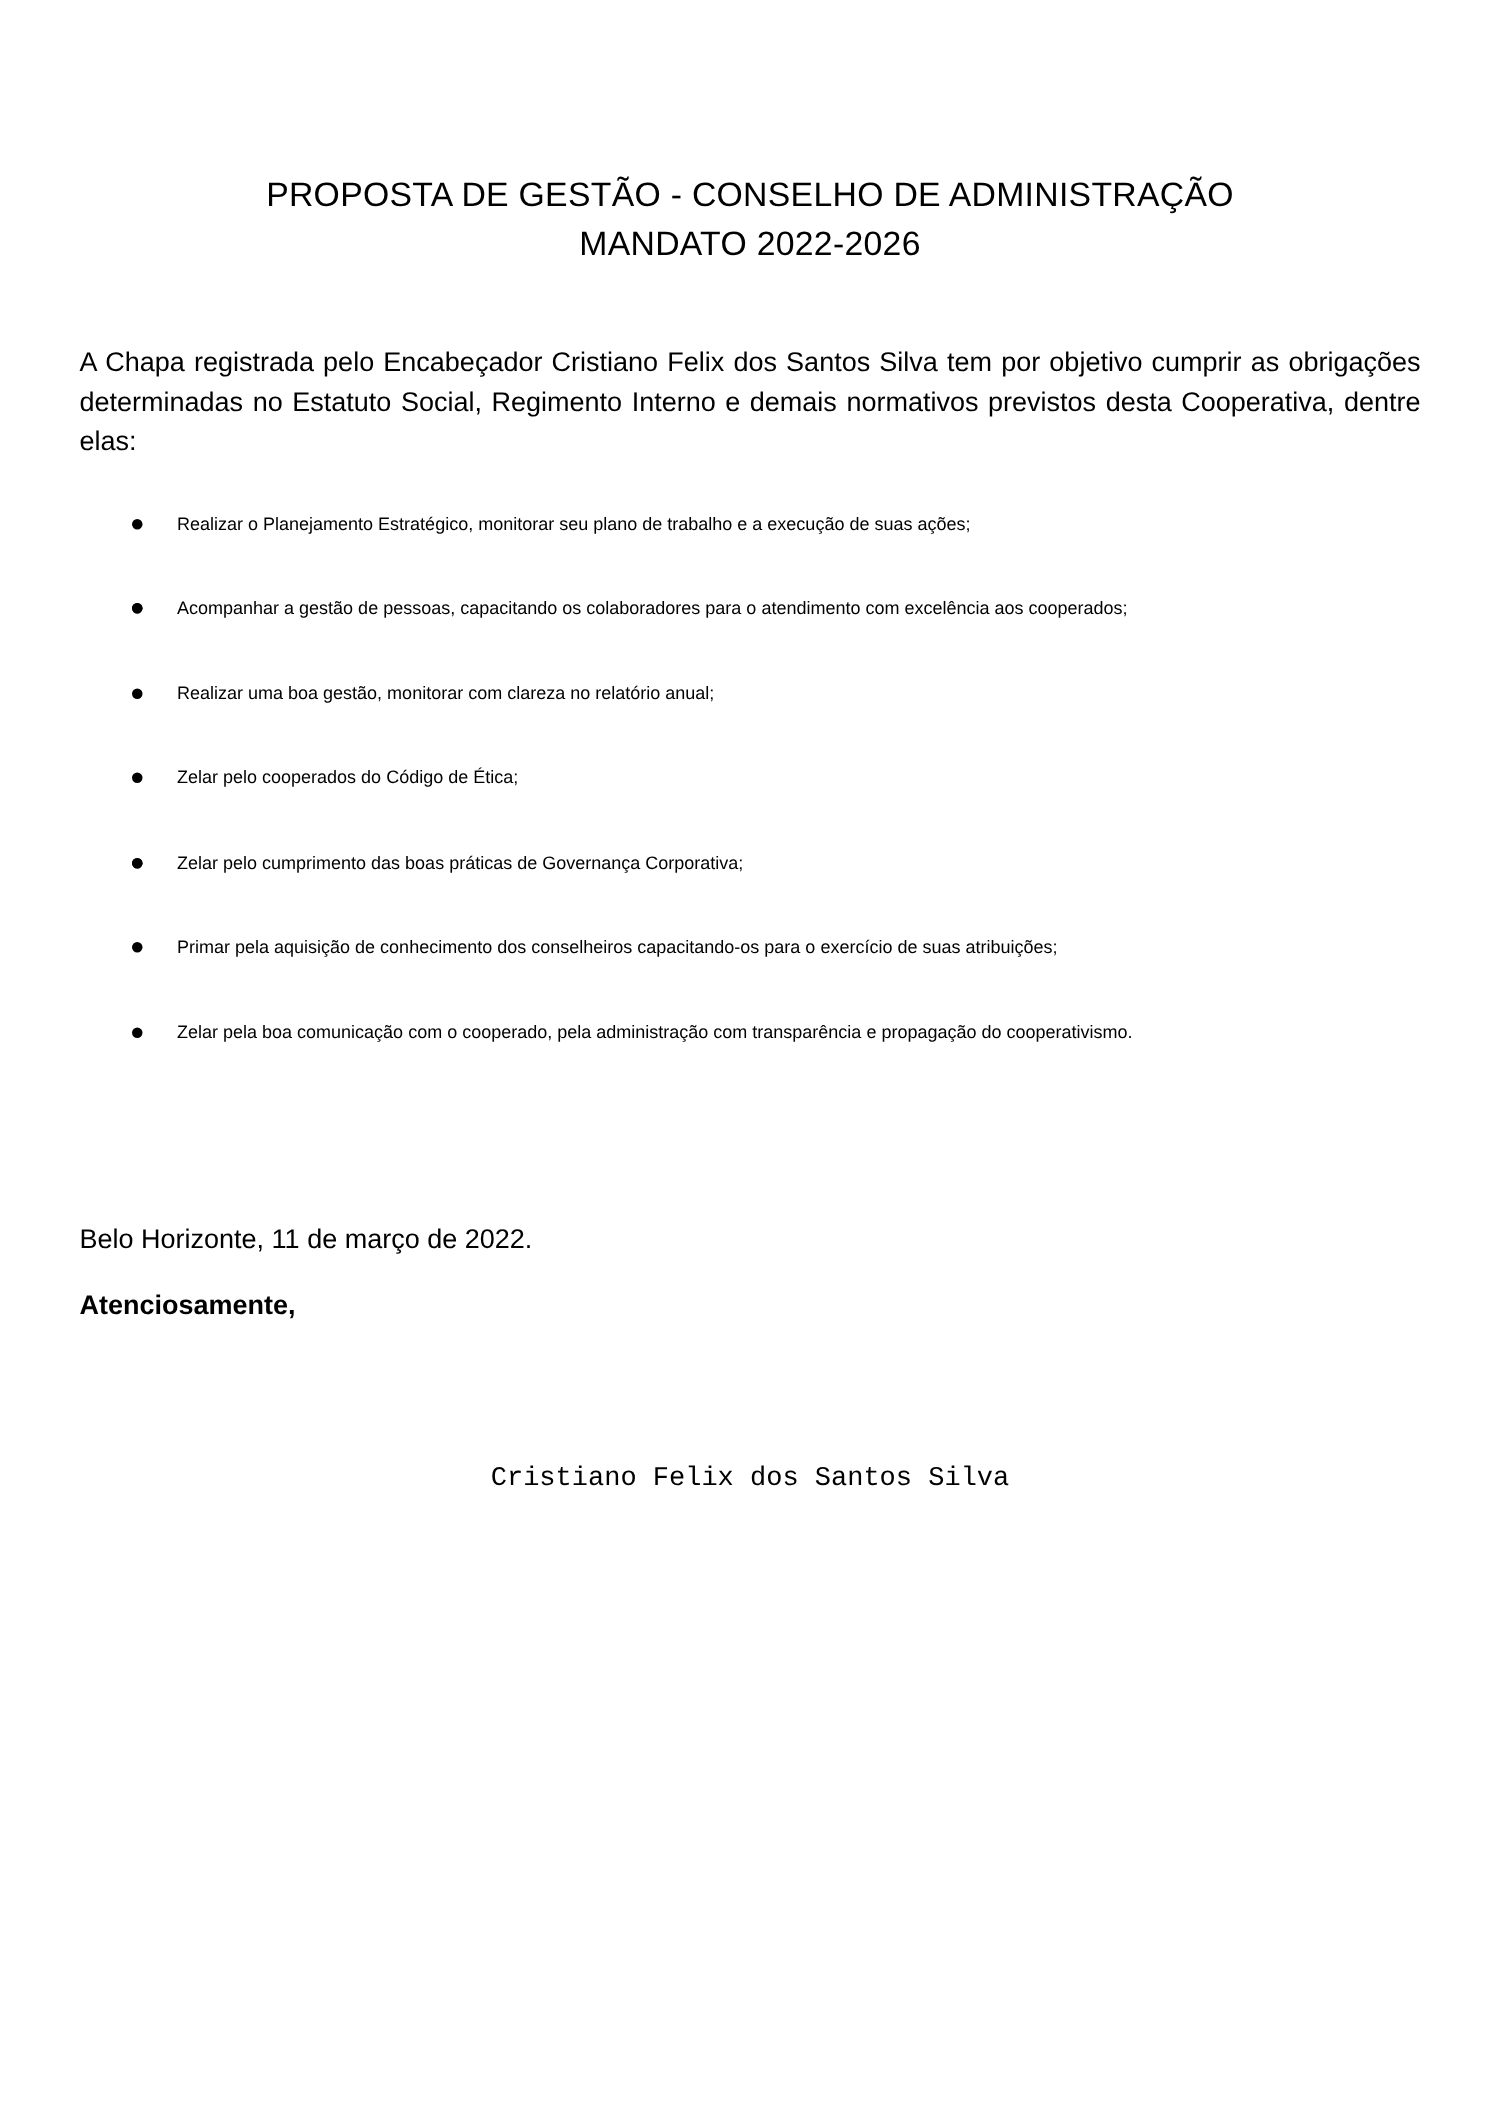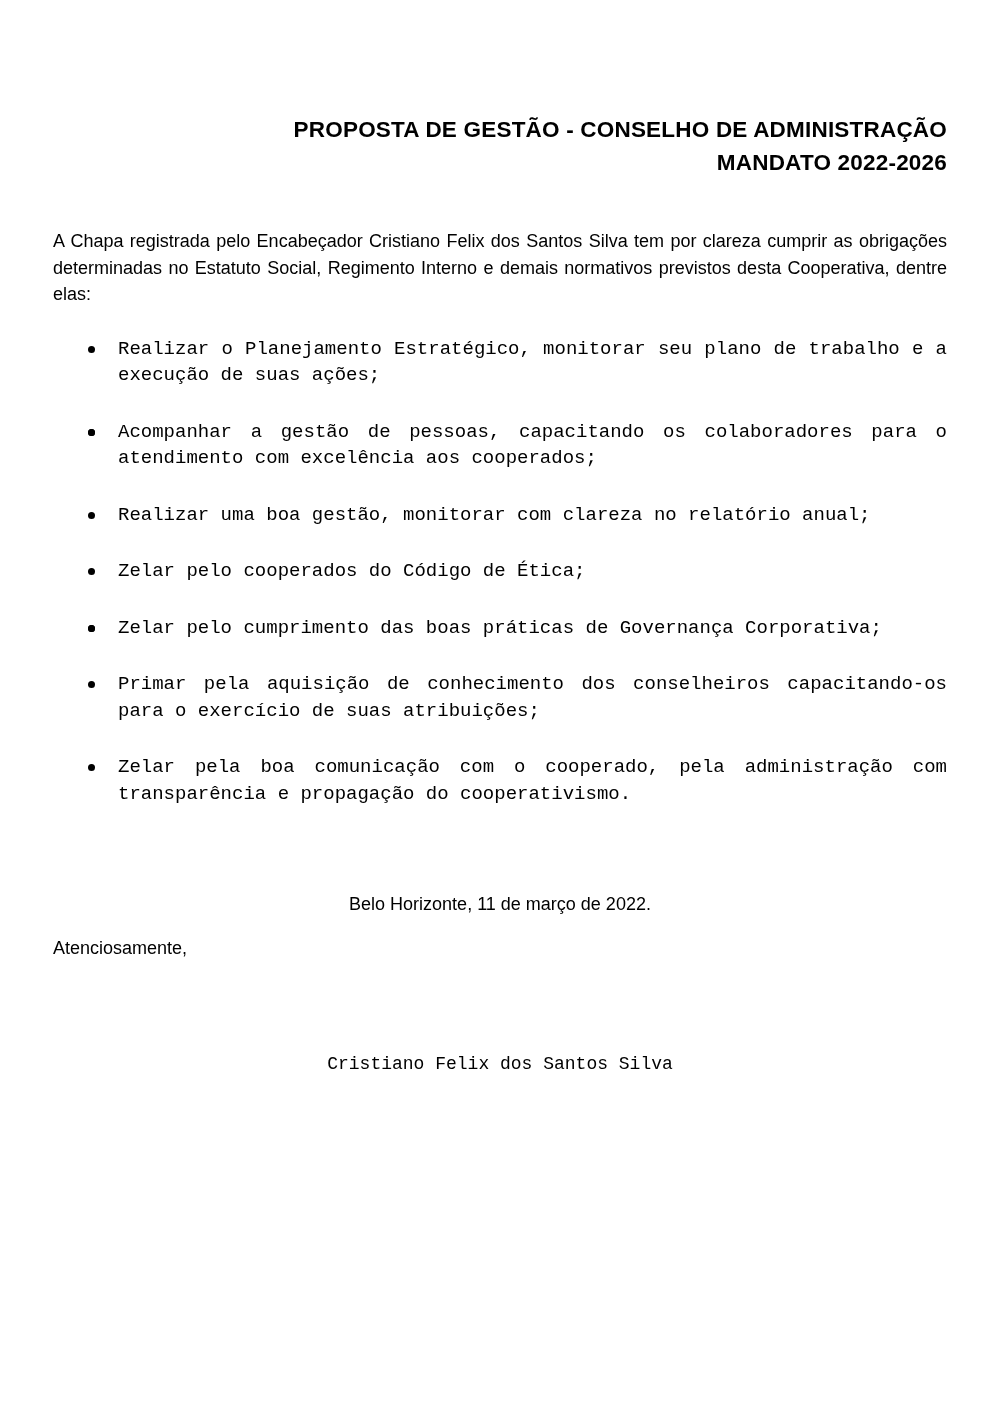--- a/index.html
+++ b/index.html
@@ -12,85 +12,85 @@
     width: 1000px;
     height: 1414px;
     box-sizing: border-box;
     background: #ffffff;
     color: #000000;
     font-family: "Liberation Sans", "DejaVu Sans", sans-serif;
     padding: 113px 53px 0 53px;
     overflow: hidden;
   }
   .title {
-    text-align: right;
-    font-weight: bold;
+    text-align: center;
+    font-weight: normal;
     font-size: 22.5px;
     line-height: 33px;
     letter-spacing: 0.2px;
   }
   .intro {
     margin: 49px 0 0 0;
     font-size: 18px;
     line-height: 26.5px;
     text-align: justify;
   }
   ul.bullets {
     margin: 28px 0 0 65px;
     padding: 0;
     list-style: none;
-    font-size: 19px;
+    font-size: 12px;
     line-height: 26.5px;
-    font-family: Liberation Mono, monospace;
   }
   ul.bullets li {
     position: relative;
     margin: 0 0 30px 0;
     text-align: justify;
   }
   ul.bullets li .dot {
     position: absolute;
     left: -30px;
     top: 10px;
     width: 7px;
     height: 7px;
     border-radius: 50%;
     background: #000000;
   }
   .date-line {
-    margin-top: 84px;
+    margin-top: 112px;
     font-size: 18px;
     line-height: 26.5px;
-    text-align: center;
+    text-align: left;
   }
   .closing {
     margin-top: 17px;
     font-size: 18px;
     line-height: 26.5px;
     text-align: left;
+    font-weight: bold;
   }
   .signature {
     margin-top: 90px;
     font-size: 18px;
     line-height: 26.5px;
     text-align: center;
     font-family: Liberation Mono, monospace;
   }
 </style>
 </head>
 <body>
 
 <div class="page">
 
   <div class="title">
     <div>PROPOSTA DE GESTÃO - CONSELHO DE ADMINISTRAÇÃO</div>
     <div>MANDATO 2022-2026</div>
   </div>
 
-  <p class="intro">A Chapa registrada pelo Encabeçador Cristiano Felix dos Santos Silva tem por clareza cumprir as obrigações determinadas no Estatuto Social, Regimento Interno e demais normativos previstos desta Cooperativa, dentre elas:</p>
+  <p class="intro">A Chapa registrada pelo Encabeçador Cristiano Felix dos Santos Silva tem por objetivo cumprir as obrigações determinadas no Estatuto Social, Regimento Interno e demais normativos previstos desta Cooperativa, dentre elas:</p>
 
   <ul class="bullets">
     <li><span class="dot"></span><span>Realizar o Planejamento Estratégico, monitorar seu plano de trabalho e a execução de suas ações;</span></li>
     <li><span class="dot"></span></li>
     <li><span class="dot"></span><span>Acompanhar a gestão de pessoas, capacitando os colaboradores para o atendimento com excelência aos cooperados;</span></li>
     <li><span class="dot"></span><span>Realizar uma boa gestão, monitorar com clareza no relatório anual;</span></li>
     <li><span class="dot"></span><span>Zelar pelo cooperados do Código de Ética;</span></li>
     <li><span class="dot"></span></li>
     <li><span class="dot"></span><span>Zelar pelo cumprimento das boas práticas de Governança Corporativa;</span></li>
     <li><span class="dot"></span><span>Primar pela aquisição de conhecimento dos conselheiros capacitando-os para o exercício de suas atribuições;</span></li>

